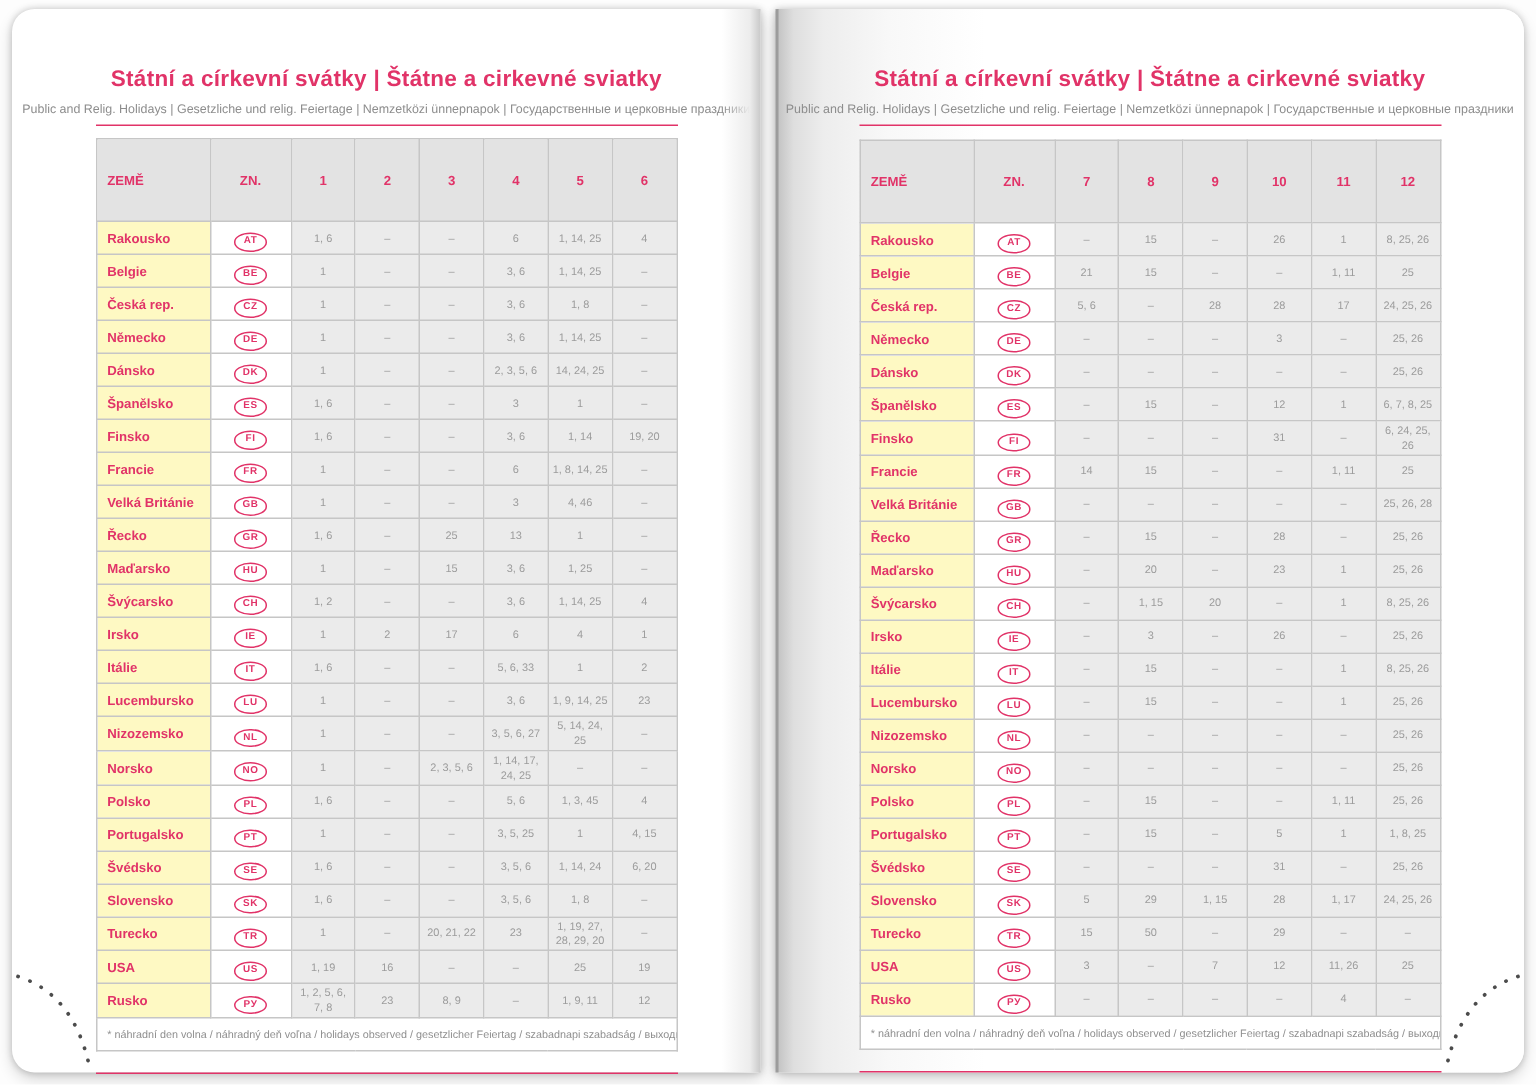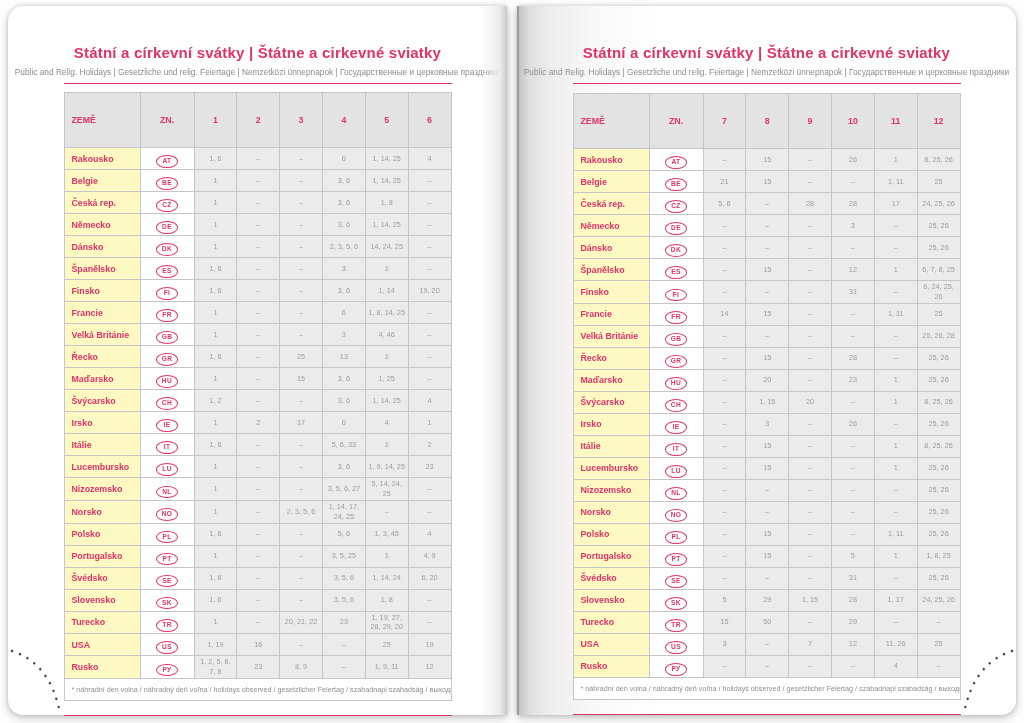--- a/index.html
+++ b/index.html
@@ -294,21 +294,21 @@
               <td class="val">4</td>
             </tr>
             <tr>
               <td class="country">Portugalsko</td>
               <td class="code"><span class="badge">PT</span></td>
               <td class="val">1</td>
               <td class="val">–</td>
               <td class="val">–</td>
               <td class="val">3, 5, 25</td>
               <td class="val">1</td>
-              <td class="val">4, 9</td>
+              <td class="val">4, 15</td>
             </tr>
             <tr>
               <td class="country">Švédsko</td>
               <td class="code"><span class="badge">SE</span></td>
               <td class="val">1, 6</td>
               <td class="val">–</td>
               <td class="val">–</td>
               <td class="val">3, 5, 6</td>
               <td class="val">1, 14, 24</td>
               <td class="val">6, 20</td>

